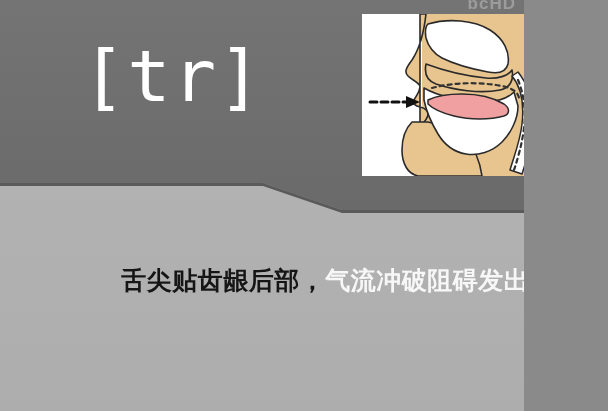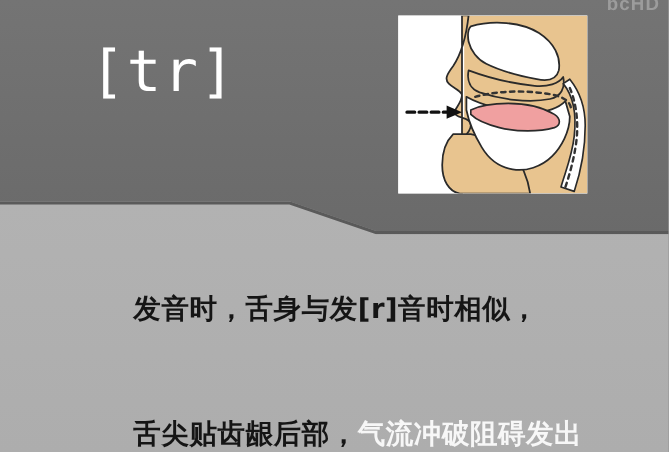--- a/index.html
+++ b/index.html
@@ -2,21 +2,21 @@
 <html><head>
 <meta charset="utf-8">
 <style>
   html, body {
     margin: 0;
     padding: 0;
     background: #8a8a8a;
   }
   #screen {
     position: relative;
-    width: 608px;
+    width: 524px;
     height: 411px;
     overflow: hidden;
     font-family: "DejaVu Sans", sans-serif;
     background: linear-gradient(180deg, #b4b4b4 0%, #b2b2b2 45%, #adadad 100%);
   }
 
   
   .banner {
     position: absolute;
     left: 0; top: 0;
@@ -47,21 +47,21 @@
     font-family: "Liberation Sans", sans-serif;
     user-select: none;
   }
 
   
   .phonetic {
     position: absolute;
     left: 82px;
     top: 40px;
     font-family: "DejaVu Sans Mono", monospace;
-    font-size: 52px;
+    font-size: 72px;
     line-height: 1;
     color: #ffffff;
     letter-spacing: 2px;
     font-weight: 400;
   }
 
   
   .diagram-frame {
     position: absolute;
     left: 362px;
@@ -143,22 +143,19 @@
       <path d="M70 74 C92 68 118 68 140 72 C150 74 156 78 157 84" fill="none" stroke="#333333" stroke-width="2.2" stroke-dasharray="4 4" stroke-linecap="round"></path>
 
       <g>
         <path d="M8 88 L46 88" stroke="#111111" stroke-width="3" stroke-dasharray="7 4" stroke-linecap="round"></path>
         <path d="M44 82 L58 88 L44 94 Z" fill="#111111"></path>
       </g>
     </svg>
   </div>
 
   <div class="desc">
-    <span class="ln ln1">
-      <span>发音时，舌身与发[r]音时相似，</span>
-    </span>
     <span class="ln">
       <span>舌尖贴齿龈后部，</span><span class="hl">气流冲破阻碍发出</span>
     </span>
 
   </div>
 
 </div>
 
 </body></html>

